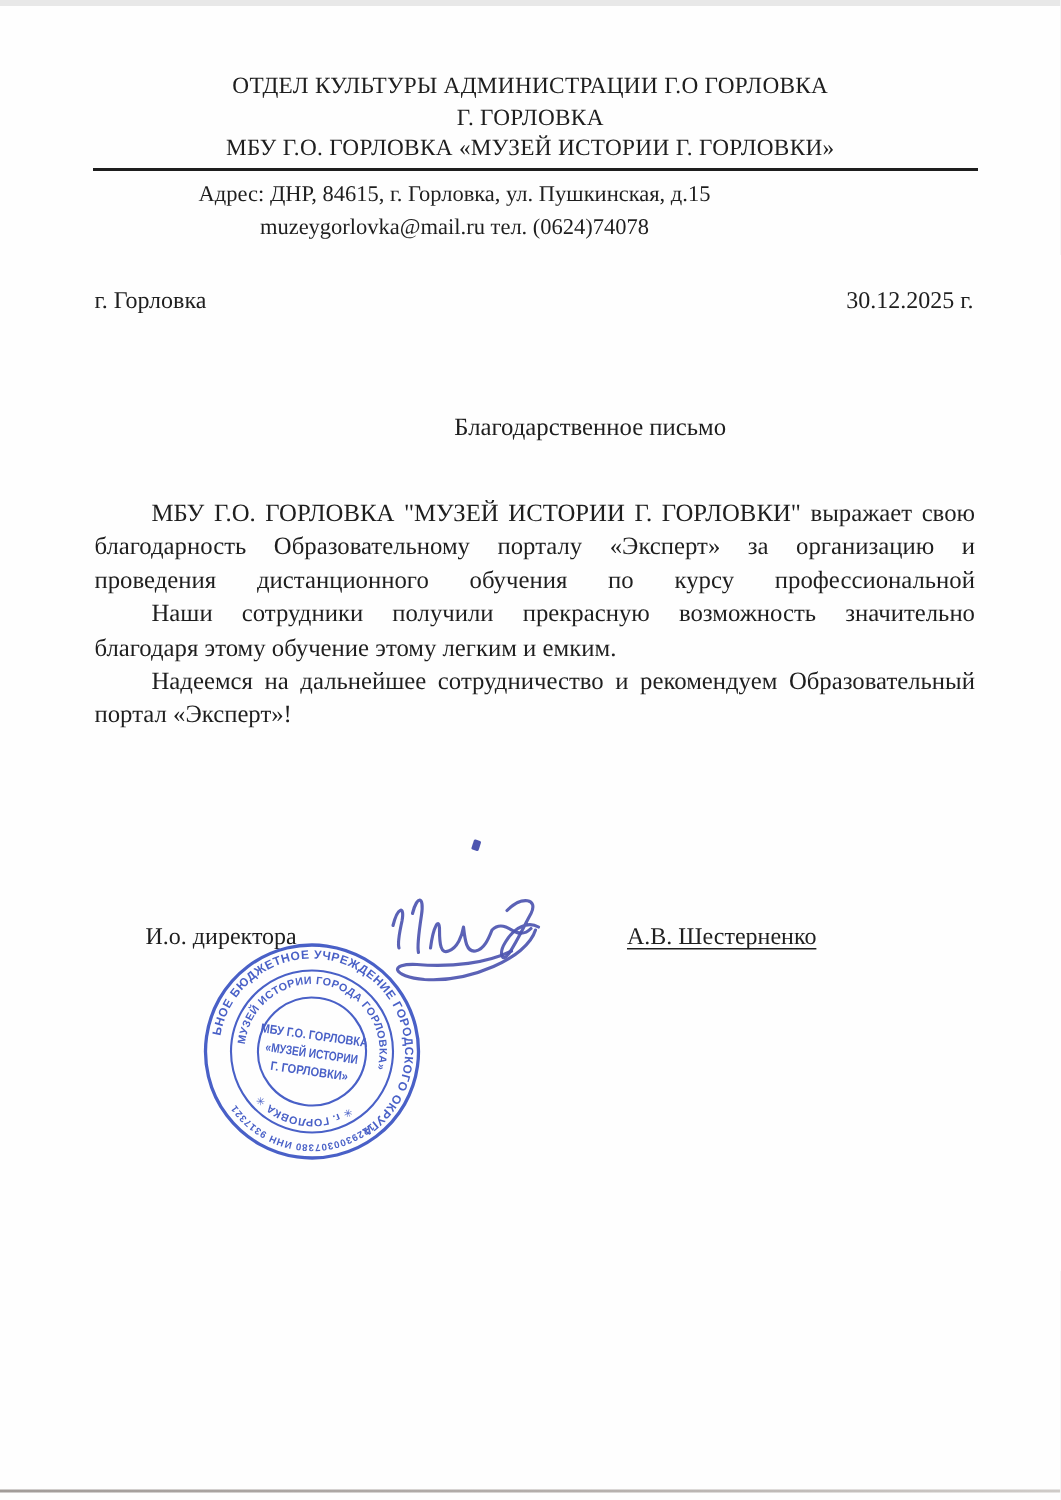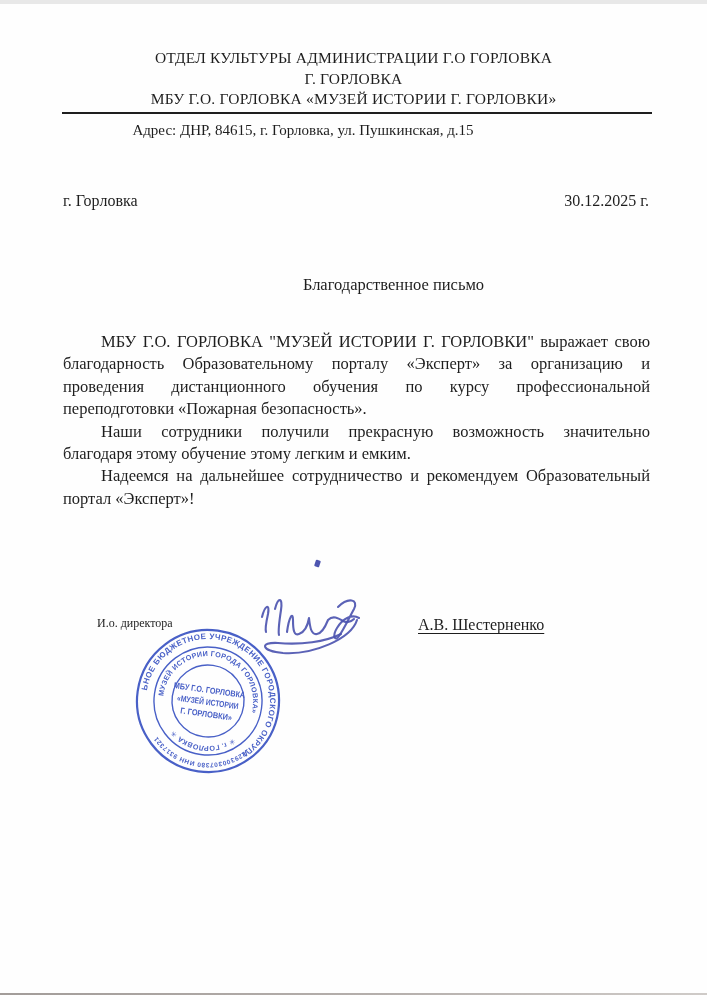--- a/index.html
+++ b/index.html
@@ -17,21 +17,21 @@
   
   .meta-row{position:absolute;top:188px;left:63px;width:586px;display:flex;justify-content:space-between;font-size:16px;}
   
   .letter-title{position:absolute;top:271px;left:0;width:707px;text-align:center;font-size:16.5px;font-weight:normal;margin:0;padding-left:40px;}
   
   .body-text{position:absolute;top:327px;left:63px;width:587px;font-size:16.5px;}
   .jline{line-height:22.4px;text-align:justify;text-align-last:justify;white-space:normal;}
   .jline.last{text-align-last:left;}
   .jline.first{text-indent:38px;}
   
-  .signer-position{position:absolute;top:612px;left:97px;font-size:12px;}
+  .signer-position{position:absolute;top:612px;left:97px;font-size:16px;}
   .signer-name{position:absolute;top:612px;left:418px;font-size:16px;text-decoration:underline;text-underline-offset:3px;}
   
   .signature-svg{position:absolute;top:583px;left:235px;z-index:3;}
   .signature-svg path{fill:none;stroke:var(--signature-blue,#4d55b0);stroke-width:2.1;stroke-linecap:round;stroke-linejoin:round;opacity:.92;}
   .ink-dot{position:absolute;top:556px;left:315px;width:5px;height:7px;background:var(--signature-blue,#4d55b0);border-radius:1px;transform:rotate(18deg);z-index:3;}
   
   .stamp{position:absolute;top:622px;left:133px;width:150px;height:150px;transform:rotate(8deg);z-index:2;opacity:.93;}
   .stamp circle{fill:none;stroke:var(--stamp-blue,#3c55c3);}
   .stamp text{fill:var(--stamp-blue,#3c55c3);font-family:"Liberation Sans","DejaVu Sans",sans-serif;font-weight:bold;}
   .ring-text{font-size:8px;letter-spacing:.4px;}
@@ -48,34 +48,34 @@
 <div class="page">
 
   <header class="letterhead">
     <div class="org-line">ОТДЕЛ КУЛЬТУРЫ АДМИНИСТРАЦИИ Г.О ГОРЛОВКА</div>
     <div class="org-line">Г. ГОРЛОВКА</div>
     <div class="org-line">МБУ Г.О. ГОРЛОВКА «МУЗЕЙ ИСТОРИИ Г. ГОРЛОВКИ»</div>
   </header>
   <div class="lh-rule"></div>
   <div class="addr-block">
     <div class="addr-line">Адрес: ДНР, 84615, г. Горловка, ул. Пушкинская, д.15</div>
+    <div class="addr-line">muzeygorlovka@mail.ru тел. (0624)74078</div>
   </div>
 
   <div class="meta-row">
     <span>г. Горловка</span>
     <span>30.12.2025 г.</span>
   </div>
 
   <h1 class="letter-title">Благодарственное письмо</h1>
 
   <section class="body-text" id="body-text">
       <div class="jline first">МБУ Г.О. ГОРЛОВКА "МУЗЕЙ ИСТОРИИ Г. ГОРЛОВКИ" выражает свою</div>
       <div class="jline">благодарность Образовательному порталу «Эксперт» за организацию и</div>
       <div class="jline">проведения дистанционного обучения по курсу профессиональной</div>
-      <div class="jline last">переподготовки «Пожарная безопасность».</div>
       <div class="jline first">Наши сотрудники получили прекрасную возможность значительно</div>
       <div class="jline last">благодаря этому обучение этому легким и емким.</div>
       <div class="jline first">Надеемся на дальнейшее сотрудничество и рекомендуем Образовательный</div>
       <div class="jline last">портал «Эксперт»!</div>
     </section>
 
   <span class="signer-position">И.о. директора</span>
   <span class="signer-name">А.В. Шестерненко</span>
 
   <div class="ink-dot"></div>

